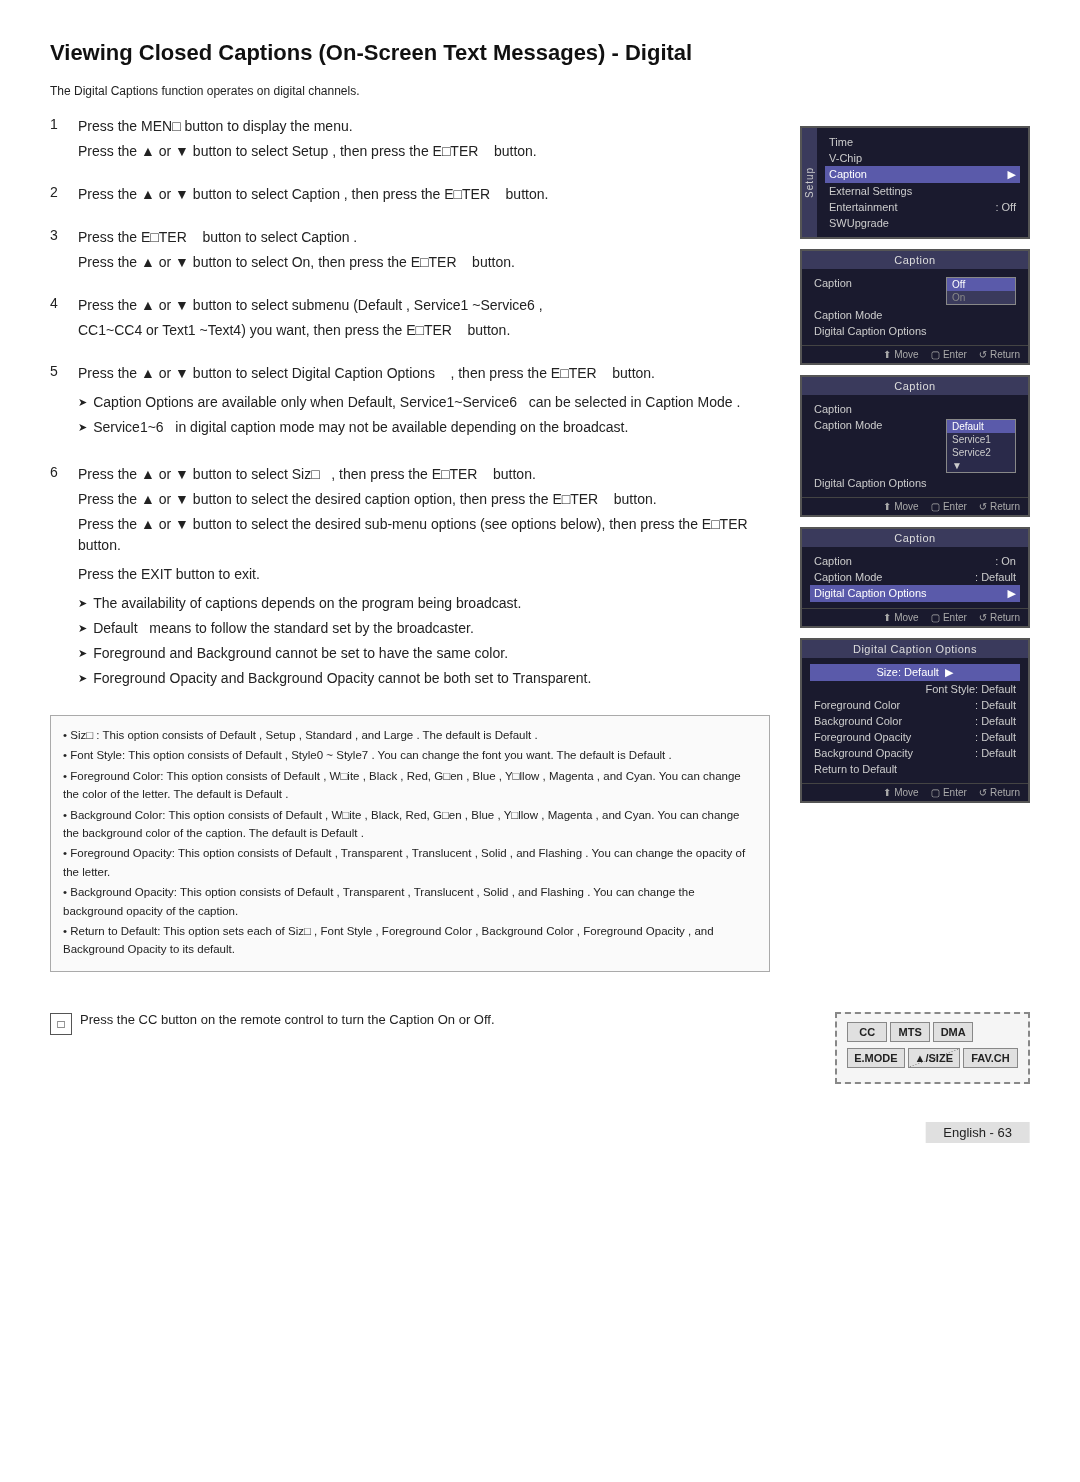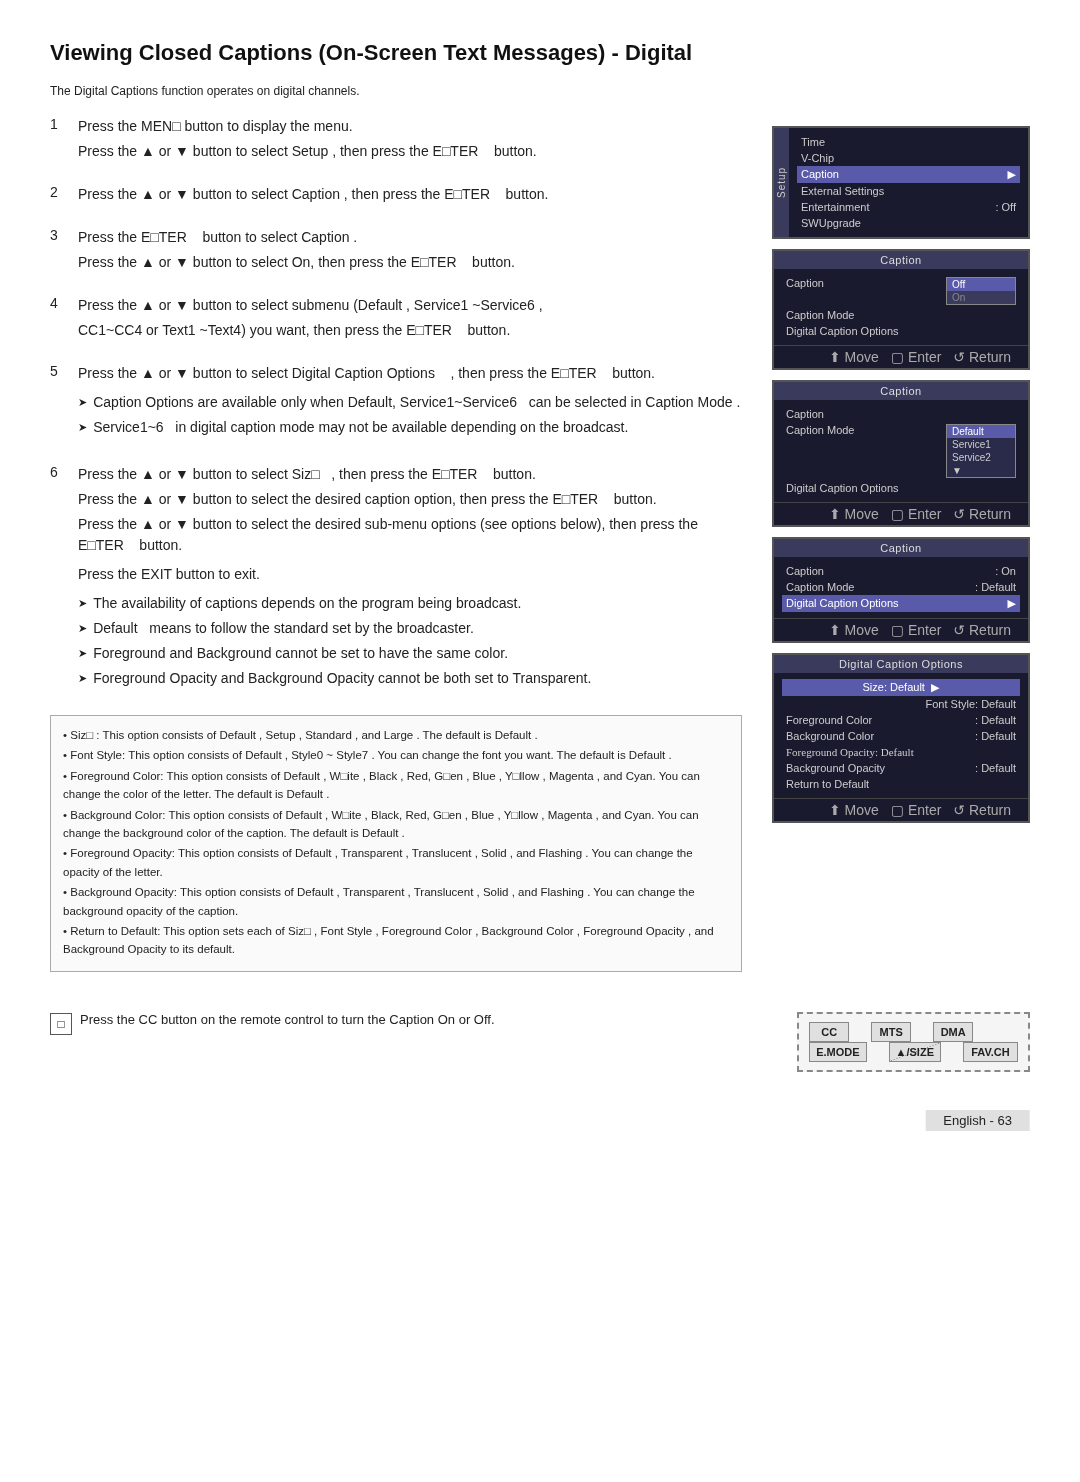--- a/index.html
+++ b/index.html
@@ -23,21 +23,21 @@
       font-size: 12px;
     }
     .main-content {
       display: flex;
       gap: 30px;
     }
     .left-col {
       flex: 1;
     }
     .right-col {
-      width: 258px;
+      width: 230px;
       flex-shrink: 0;
       display: flex;
       flex-direction: column;
       gap: 10px;
       padding-top: 10px;
     }
     .step {
       display: flex;
       gap: 10px;
       margin-bottom: 18px;
@@ -109,23 +109,23 @@
       font-size: 11px;
       color: #ccc;
     }
     .tv-screen .menu-item.selected {
       background: #5a5aaa;
       color: #fff;
     }
     .tv-screen .screen-footer {
       display: flex;
       gap: 12px;
-      padding: 3px 17px;
+      padding: 3px 8px;
       border-top: 1px solid #444;
-      font-size: 14px;
+      font-size: 10px;
       color: #aaa;
       justify-content: flex-end;
     }
     .tv-screen .icon-label {
       display: flex;
       align-items: center;
       gap: 3px;
     }
 
     
@@ -171,22 +171,22 @@
       margin-top: 1px;
     }
     .remote-panel {
       border: 2px dashed #888;
       padding: 8px 10px;
       background: #f5f5f5;
       min-width: 160px;
     }
     .remote-row {
       display: flex;
-      gap: 22px;
-      margin-bottom: 0;
+      gap: 3px;
+      margin-bottom: 6px;
       align-items: flex-end;
     }
     .remote-btn {
       border: 1px solid #888;
       background: #e0e0e0;
       font-size: 11px;
       padding: 3px 6px;
       text-align: center;
       min-width: 40px;
       font-weight: bold;
@@ -423,21 +423,21 @@
           <span>: Default</span>
         </div>
         <div class="menu-item" style="justify-content:space-between;">
           <span>Foreground Color</span>
           <span>: Default</span>
         </div>
         <div class="menu-item" style="justify-content:space-between;">
           <span>Background Color</span>
           <span>: Default</span>
         </div>
-        <div class="menu-item" style="justify-content:flex-start;font-family:Liberation Serif, serif;">
+        <div class="menu-item" style="justify-content:space-between;">
           <span>Foreground Opacity</span>
           <span>: Default</span>
         </div>
         <div class="menu-item" style="justify-content:space-between;">
           <span>Background Opacity</span>
           <span>: Default</span>
         </div>
         <div class="menu-item">
           <span>Return to Default</span>
         </div>

